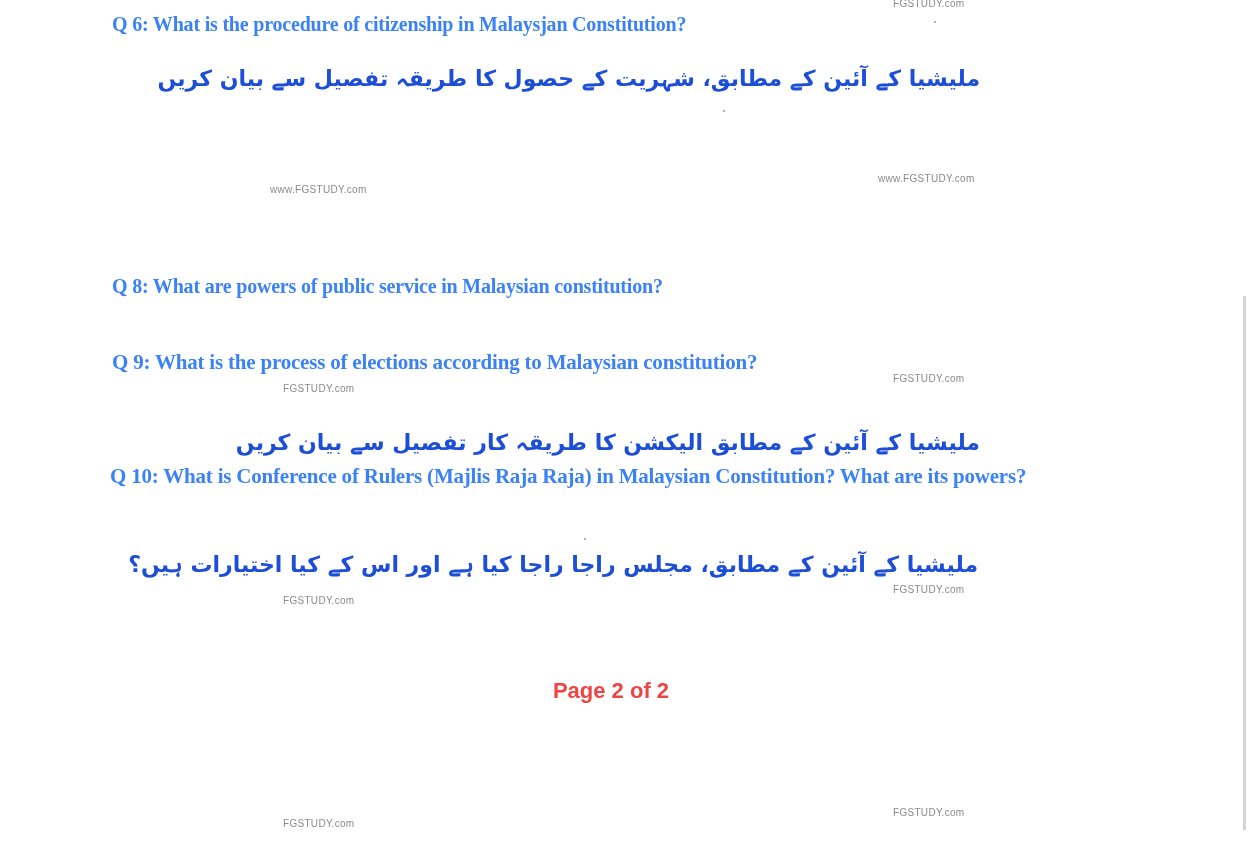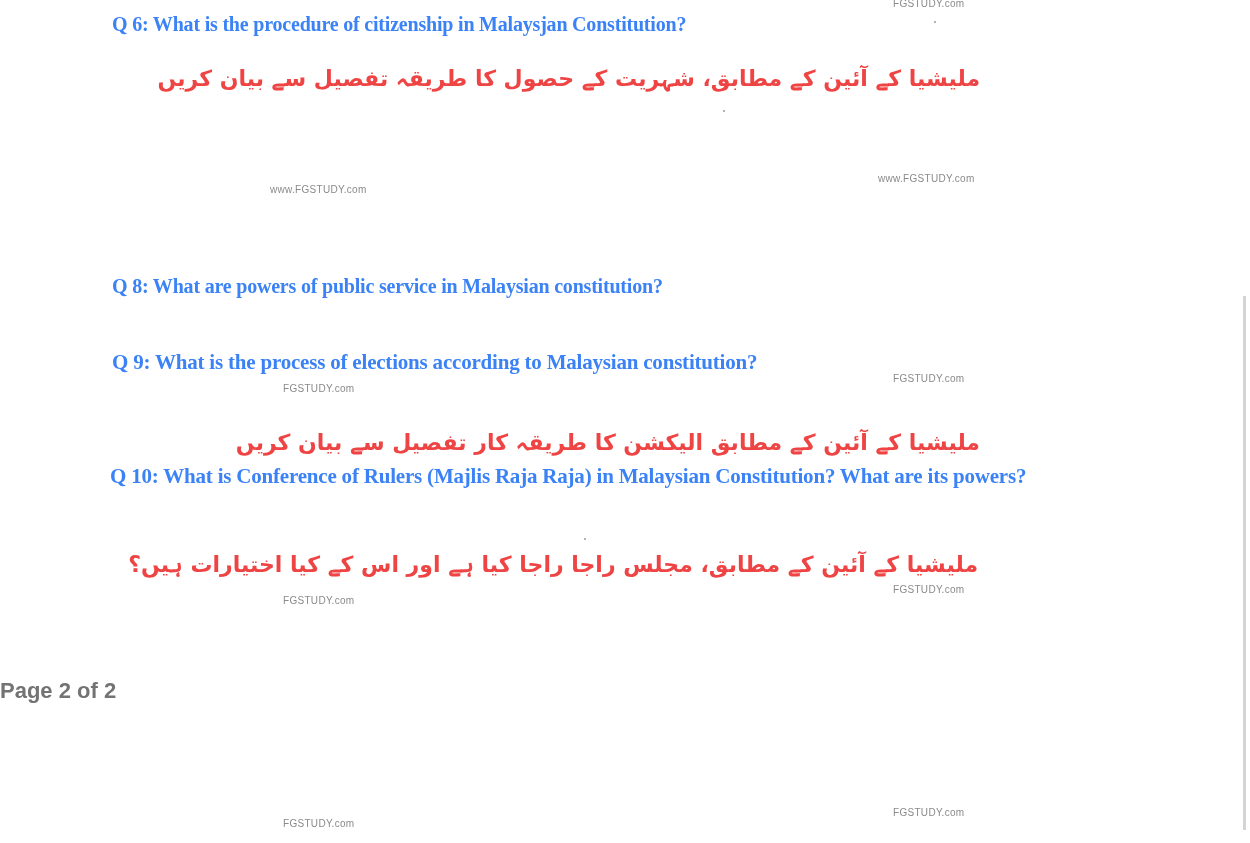--- a/index.html
+++ b/index.html
@@ -43,41 +43,42 @@
       left: 110px;
     }
     .q-ur {
       position: absolute;
       direction: rtl;
       unicode-bidi: embed;
       font-family: "DejaVu Sans", sans-serif;
       font-weight: bold;
       font-size: 22px;
       line-height: 30px;
-      color: #ef4444;
+      color: #1d4ed8;
       white-space: nowrap;
       text-align: right;
     }
     .wm {
       position: absolute;
       font-family: "Liberation Sans", sans-serif;
       font-size: 10px;
       color: #8a8a8a;
       letter-spacing: 0.3px;
       white-space: nowrap;
     }
     .page-num {
       position: absolute;
       left: 0;
       width: 1222px;
       top: 678px;
+      text-align: center;
       font-family: "Liberation Sans", sans-serif;
       font-weight: bold;
       font-size: 22px;
-      color: #737373;
+      color: #ef4444;
     }
     .edge-border {
       position: absolute;
       left: 1243px;
       top: 296px;
       width: 3px;
       height: 534px;
       background: #d4d4d4;
     }
     .speck {

